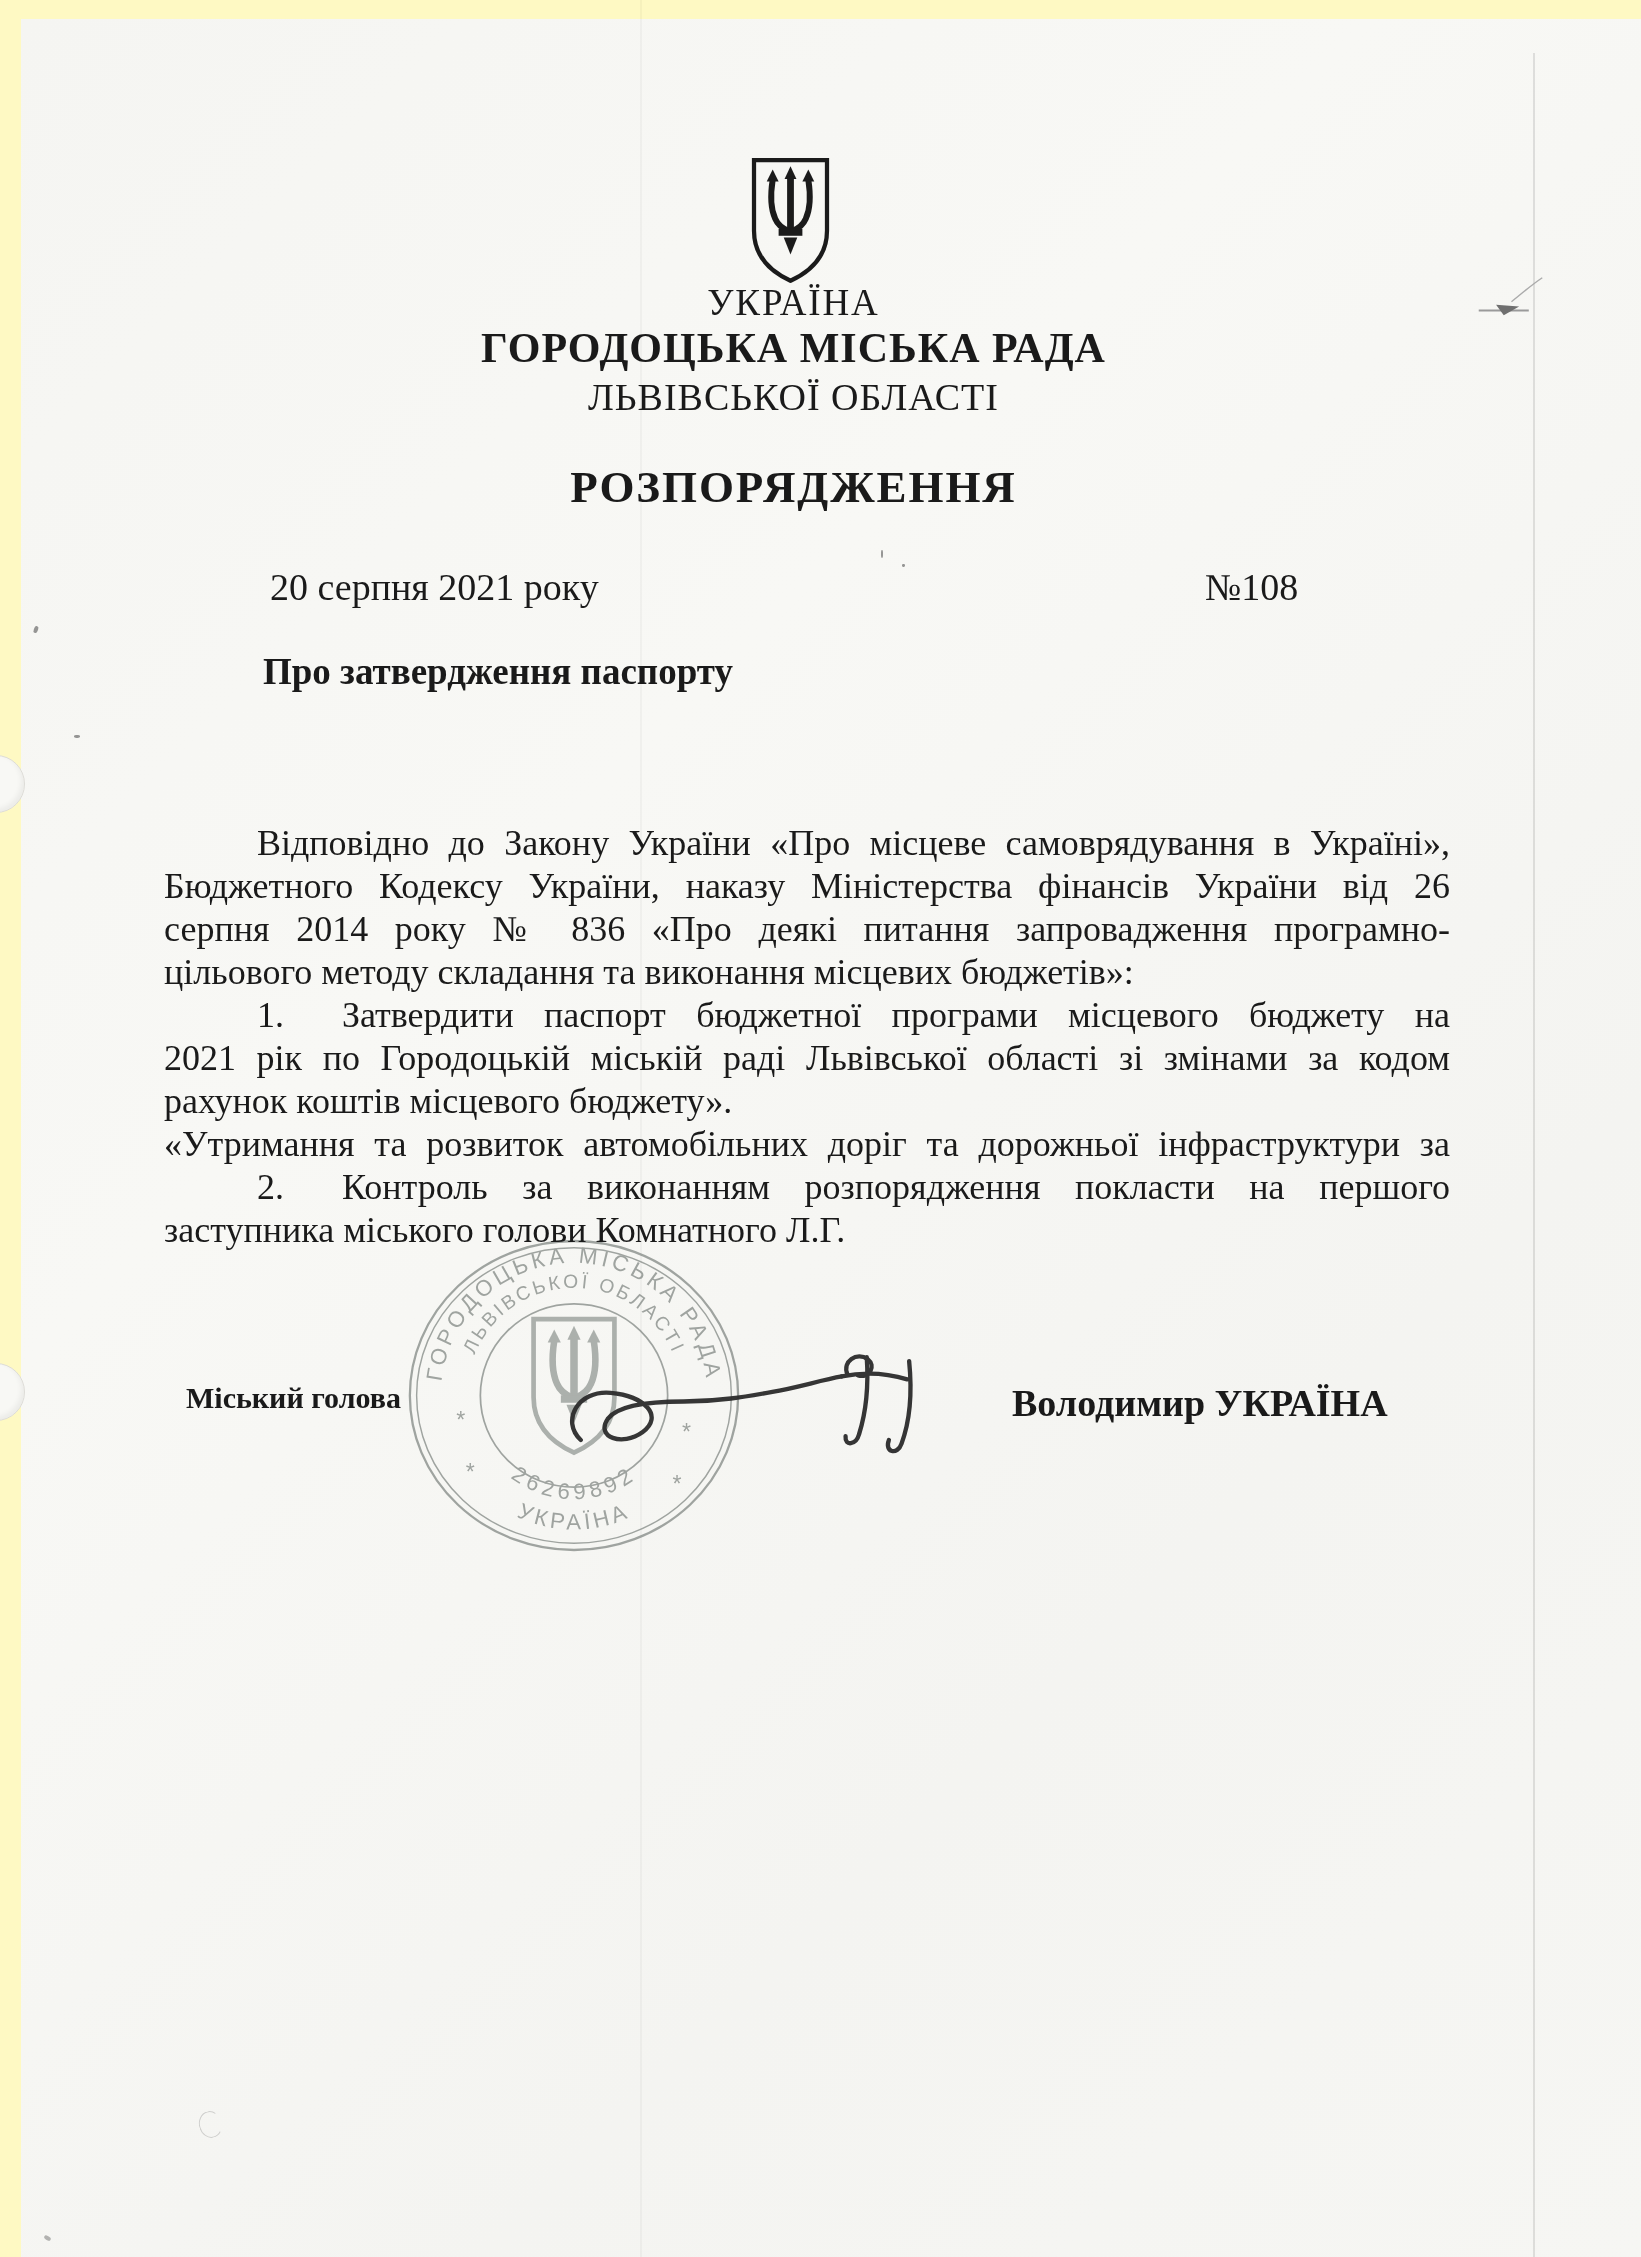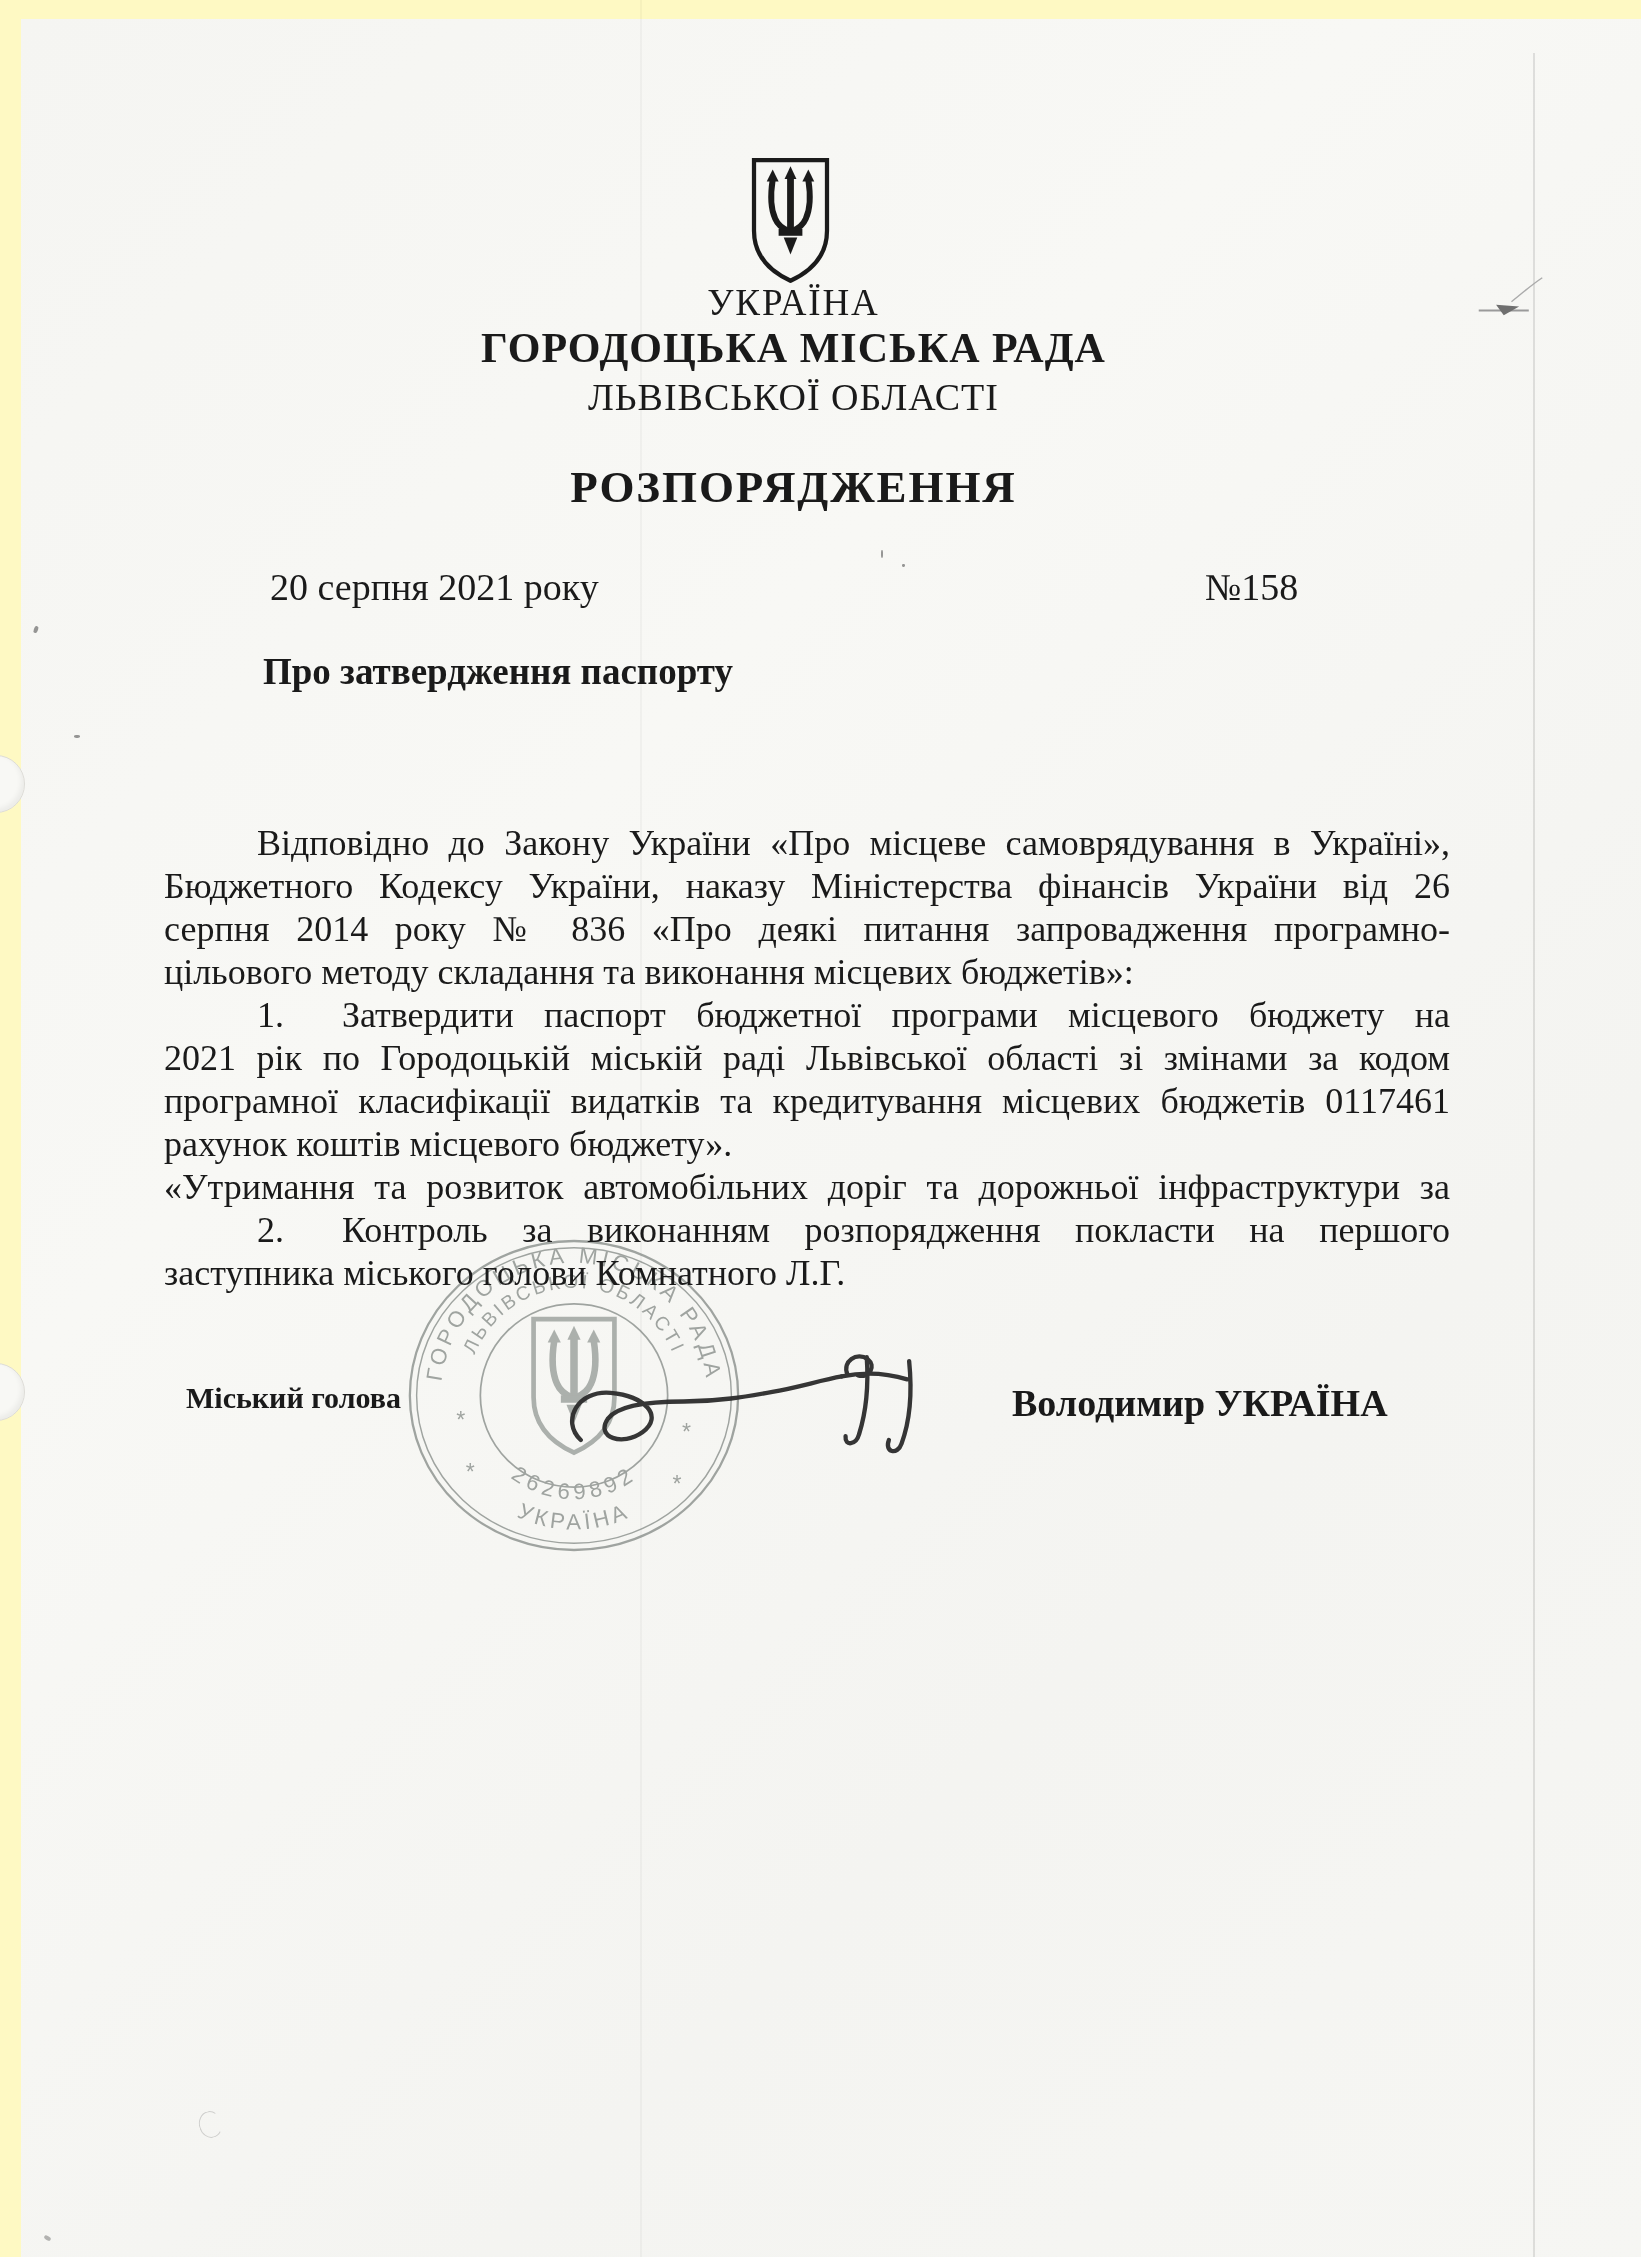--- a/index.html
+++ b/index.html
@@ -65,35 +65,34 @@
     </symbol>
     <use href="#tryzub" width="100" height="152"></use>
   </svg>
 
   <div class="abs centered country">УКРАЇНА</div>
   <div class="abs centered org">ГОРОДОЦЬКА МІСЬКА РАДА</div>
   <div class="abs centered region">ЛЬВІВСЬКОЇ ОБЛАСТІ</div>
   <div class="abs centered doctype">РОЗПОРЯДЖЕННЯ</div>
 
   <div class="abs dateline">20 серпня 2021 року</div>
-  <div class="abs docnum">№158</div>
+  <div class="abs docnum">№108</div>
 
   <div class="abs subject">
     <div>Про затвердження паспорту</div>
   </div>
 
   <div class="abs body">
     <div class="bl indent">Відповідно до Закону України «Про місцеве самоврядування в Україні»,</div>
     <div class="bl">Бюджетного Кодексу України, наказу Міністерства фінансів України від 26</div>
     <div class="bl">серпня 2014 року № 836 «Про деякі питання запровадження програмно-</div>
     <div class="bl last">цільового методу складання та виконання місцевих бюджетів»:</div>
 
     <div class="bl indent"><span class="item-num">1.</span><span>Затвердити паспорт бюджетної програми місцевого бюджету на</span></div>
     <div class="bl">2021 рік по Городоцькій міській раді Львівської області зі змінами за кодом</div>
-    <div class="bl">програмної класифікації видатків та кредитування місцевих бюджетів 0117461</div>
     <div class="bl last">рахунок коштів місцевого бюджету».</div>
     <div class="bl">«Утримання та розвиток автомобільних доріг та дорожньої інфраструктури за</div>
 
     <div class="bl indent"><span class="item-num">2.</span><span>Контроль за виконанням розпорядження покласти на першого</span></div>
     <div class="bl last">заступника міського голови Комнатного Л.Г.</div>
   </div>
 
   <svg class="abs stamp" viewBox="0 0 348 332">
     <ellipse cx="174" cy="166" rx="170" ry="160" fill="none" stroke="currentColor" stroke-width="2.4"></ellipse>
     <ellipse cx="174" cy="166" rx="163" ry="153" fill="none" stroke="currentColor" stroke-width="1.5"></ellipse>

